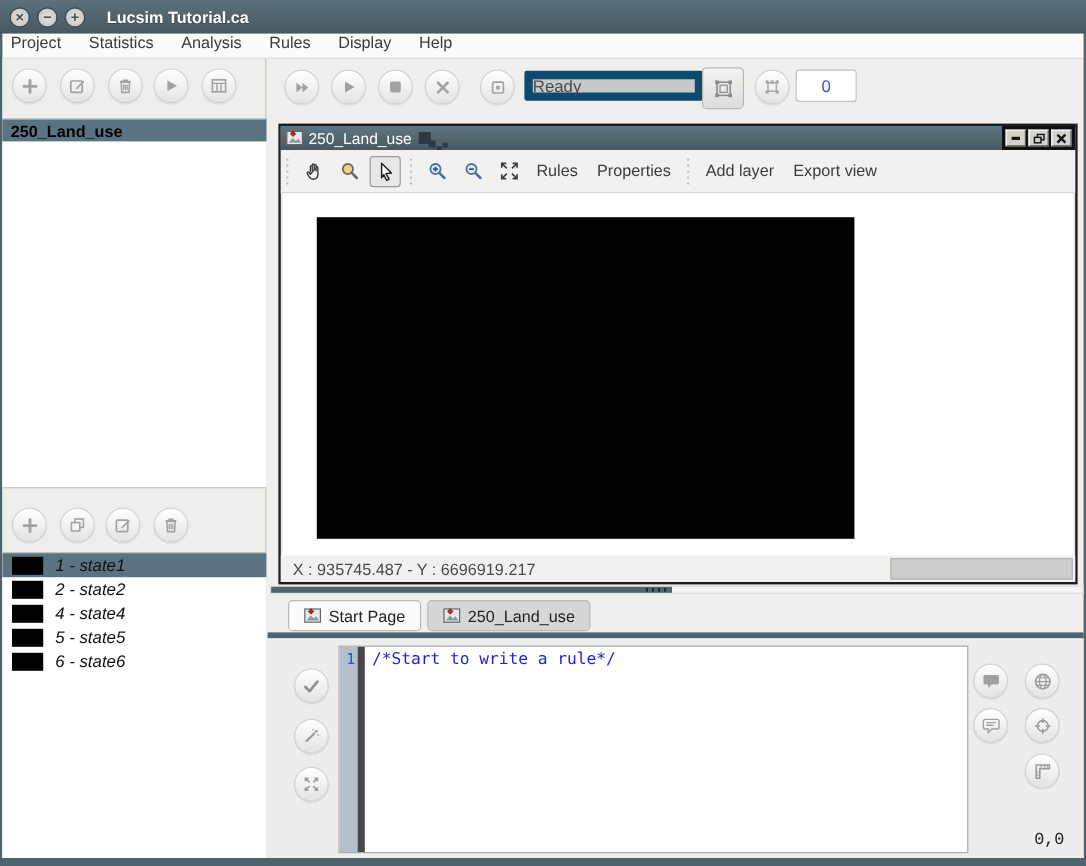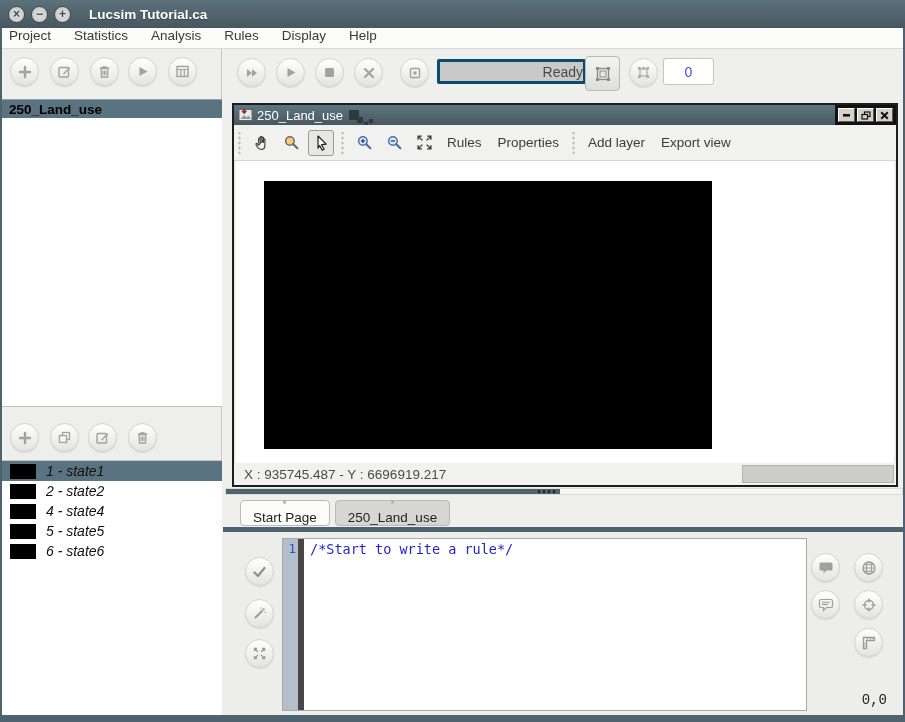--- a/index.html
+++ b/index.html
@@ -40,22 +40,22 @@
     border-top:1px solid #c2c2c0;}
   .state-row{height:20px;display:flex;align-items:center;font-size:14px;color:#111;font-style:italic;}
   .state-row.selected{background:#5a7380;}
   .swatch{width:26px;height:15px;background:#000;margin-left:8px;margin-right:10px;flex:none;}
 
   
   .right-panel{position:absolute;left:221px;top:0;width:680px;height:666px;}
 
   .main-toolbar{position:absolute;left:0;top:0;width:680px;height:48px;}
   .ready-bar{position:absolute;left:214px;top:10px;width:149px;height:25px;background:#c9c9c7;
-    border:3px solid #0c4a6e;border-radius:2px;color:#4a4a4a;font-size:14px;
-    display:flex;align-items:center;justify-content:flex-end;}
+    border:7px solid #0c4a6e;border-radius:2px;color:#4a4a4a;font-size:14px;
+    display:flex;align-items:center;justify-content:flex-start;}
   .toggle-btn{position:absolute;left:362px;top:7px;width:35px;height:35px;border-radius:4px;
     background:linear-gradient(#f2f2f0,#dededc);border:1px solid #b9b9b7;
     display:flex;align-items:center;justify-content:center;}
   .spinbox{position:absolute;left:440px;top:9px;width:51px;height:27px;background:#fff;
     border:1px solid #c4c4c2;border-radius:3px;color:#4053c8;font-size:14px;
     display:flex;align-items:center;justify-content:center;}
 
   
   .mdi{position:absolute;left:9px;top:54px;width:666px;height:384px;background:#f1f1ef;
     border:2px solid #1d1d1d;box-shadow:inset 0 0 0 1px #e8e8e6;}
@@ -83,21 +83,21 @@
 
   
   .hscroll{position:absolute;left:2px;top:439px;width:678px;height:7px;background:#f5f5f3;border:1px solid #dcdcda;}
   .hthumb{position:absolute;left:0;top:0;width:334px;height:5px;background:#4e636d;}
   .hgrip{position:absolute;left:312px;top:1px;width:18px;height:3px;
     background:repeating-linear-gradient(90deg,#1d262b 0 2px,transparent 2px 5px);}
 
   
   .tabbar{position:absolute;left:0;top:448px;width:680px;height:31px;display:flex;align-items:flex-start;padding-top:3px;}
   .tab{height:26px;border:1px solid #b9b9b7;border-radius:4px;display:flex;align-items:center;
-    gap:6px;padding:0 12px;font-size:13.5px;color:#222;background:#fcfcfa;flex-direction:column;}
+    gap:6px;padding:0 12px;font-size:13.5px;color:#222;background:#fcfcfa;}
   .tab.first{margin-left:17px;}
   .tab.active{background:#d6d6d4;margin-left:5px;}
   .teal-split{position:absolute;left:0;top:478px;width:680px;height:5px;background:#4e636d;}
 
   
   .editor-area{position:absolute;left:0;top:483px;width:680px;height:183px;background:#ededeb;}
   .ed-box{position:absolute;left:59px;top:6px;width:525px;height:173px;background:#fff;border:1px solid #a9a9a7;}
   .ed-gutter{position:absolute;left:0;top:0;width:15px;height:171px;background:#b3c0cb;
     color:#2e4fd0;font-family:"DejaVu Sans Mono",monospace;font-size:12.5px;text-align:right;padding:2px 2px 0 0;}
   .ed-bar{position:absolute;left:15px;top:0;width:6px;height:171px;background:#474747;}

